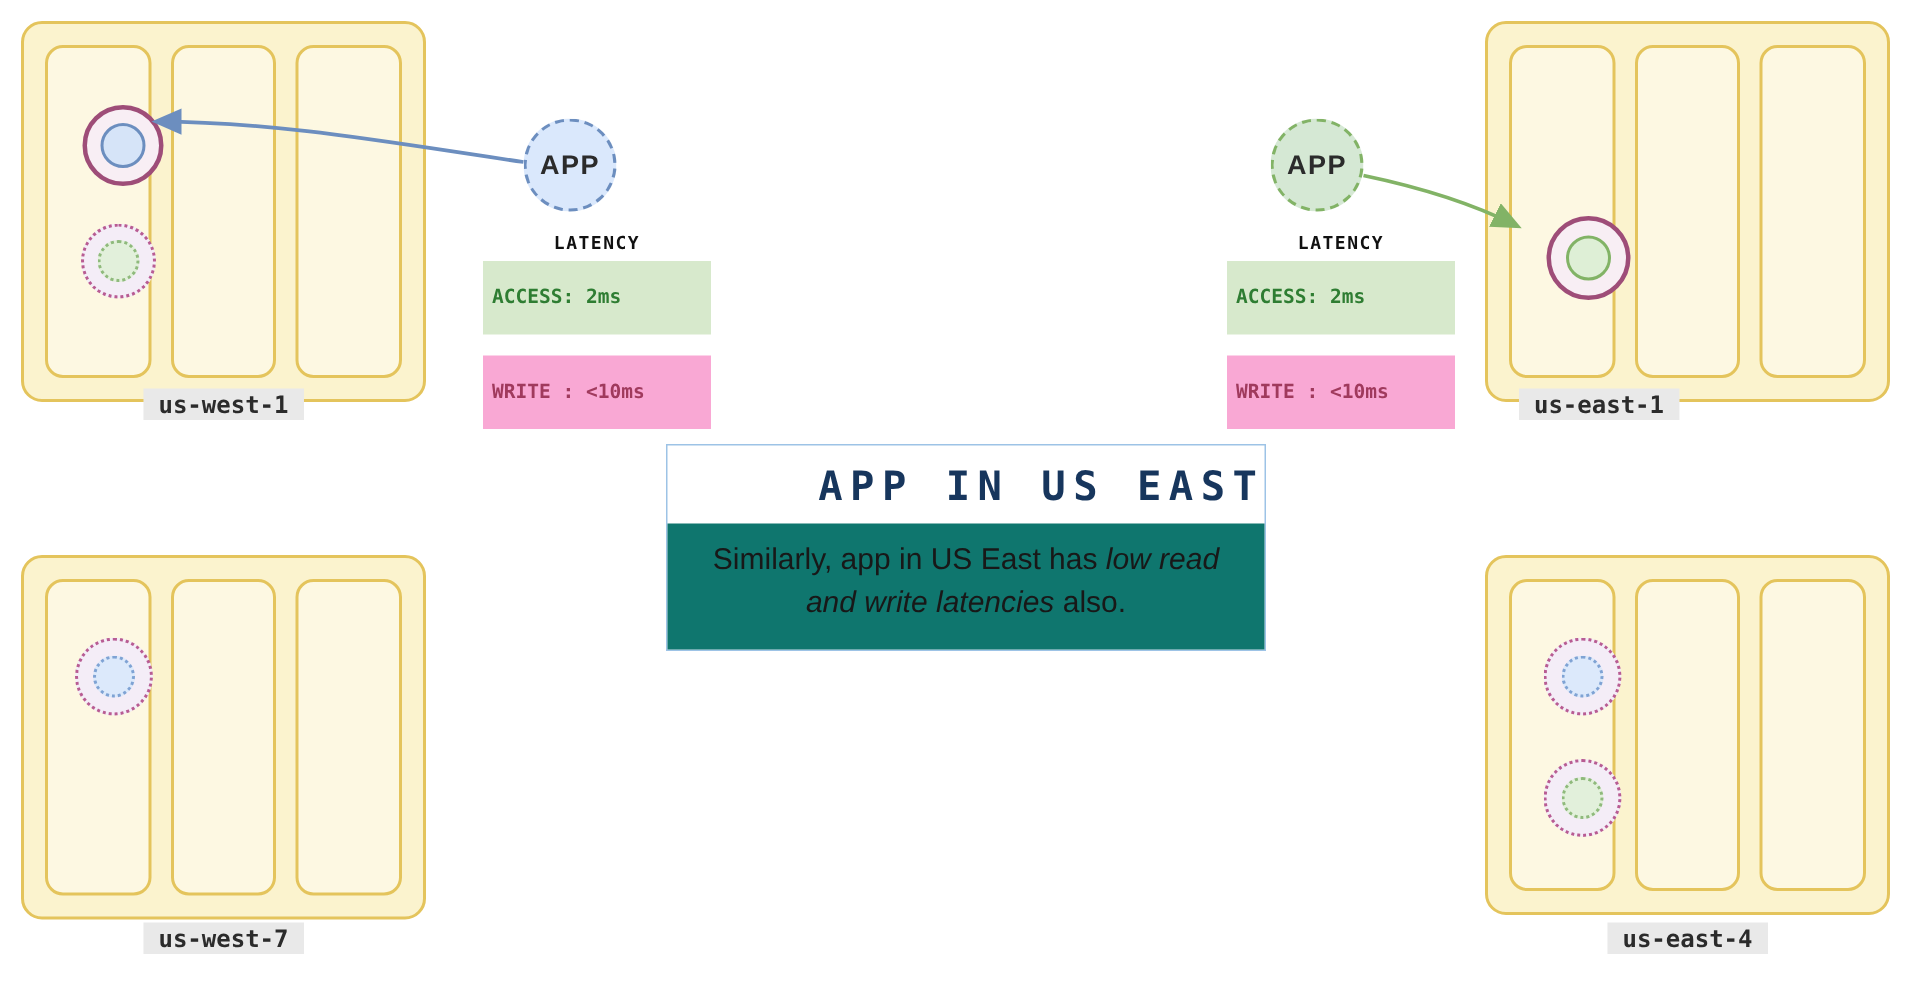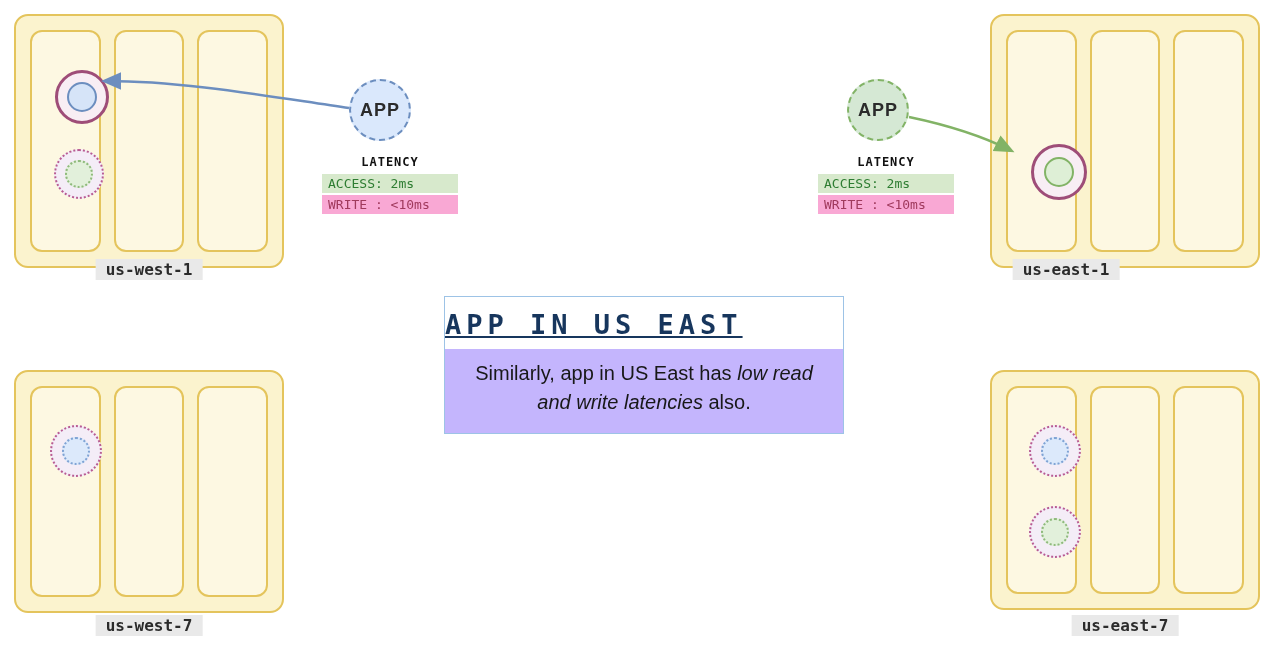--- a/index.html
+++ b/index.html
@@ -25,34 +25,34 @@
   .core-green-dotted { width:28px; height:28px; background:#E2F0DB; border:2px dotted #8FBA7C; }
 
   
   .app { position:absolute; width:62px; height:62px; border-radius:50%;
          display:flex; align-items:center; justify-content:center;
          font-size:18px; font-weight:bold; letter-spacing:1px; color:#2b2b2b; }
   .app-west { background:#DAE8FC; border:2px dashed #6C8EBF; }
   .app-east { background:#D5E8D4; border:2px dashed #82B366; }
 
   
-  .latency { position:absolute; width:136px; font-family:"DejaVu Sans Mono","Liberation Mono",monospace; }
+  .latency { position:absolute; width:152px; font-family:"DejaVu Sans Mono","Liberation Mono",monospace; }
   .latency-title { text-align:center; font-weight:bold; font-size:12px; letter-spacing:1px;
                    color:#111; margin-bottom:5px; }
-  .lat-row { font-size:13px; font-weight:normal; padding:2px 6px; margin-bottom:2px; white-space:pre; }
+  .lat-row { font-size:13px; font-weight:bold; padding:17px 6px; margin-bottom:14px; white-space:pre; }
   .lat-access { background:#D7E9CC; color:#2E7D32; }
   .lat-write  { background:#f9a8d4; color:#A03A5D; }
 
   
   .callout { position:absolute; left:444px; top:296px; width:400px; background:#ffffff;
              border:1px solid #9DC3E6; }
-  .callout-title { padding:12px 0 9px; text-align:left; color:#17365D;
+  .callout-title { padding:12px 0 9px; text-align:right; color:#17365D;
                    font-family:"DejaVu Sans Mono","Liberation Mono",monospace; font-weight:bold;
-                   font-size:27px; letter-spacing:5px; white-space:nowrap;text-decoration:underline; }
-  .callout-body { background:#c4b5fd; text-align:center; font-size:20px; color:#181818;
+                   font-size:27px; letter-spacing:5px; white-space:nowrap; }
+  .callout-body { background:#0f766e; text-align:center; font-size:20px; color:#181818;
                   line-height:1.45; padding:10px 26px 16px; }
   .callout-body .it { font-style:italic; }
 
   
   .arrows { position:absolute; left:0; top:0; pointer-events:none; }
 </style>
 </head>
 <body>
 
 <div class="canvas">
@@ -98,21 +98,21 @@
       <div class="replica rep-dotted" style="left:21px; top:37px; width:52px; height:52px;">
         <div class="core core-blue-dotted"></div>
       </div>
       <div class="replica rep-dotted" style="left:21px; top:118px; width:52px; height:52px;">
         <div class="core core-green-dotted"></div>
       </div>
     </div>
     <div class="node"></div>
     <div class="node"></div>
   </div>
-  <div class="region-label" style="left:1125px; top:615px;">us-east-7</div>
+  <div class="region-label" style="left:1125px; top:615px;">us-east-4</div>
 
   <svg class="arrows" width="1280" height="657" viewBox="0 0 1280 657">
     <defs>
       <marker id="arrow-blue" markerWidth="10" markerHeight="8" refX="6" refY="3.5" orient="auto">
         <path d="M0,0 L8,3.5 L0,7 z" fill="#6C8EBF"></path>
       </marker>
       <marker id="arrow-green" markerWidth="10" markerHeight="8" refX="6" refY="3.5" orient="auto">
         <path d="M0,0 L8,3.5 L0,7 z" fill="#82B366"></path>
       </marker>
     </defs>

